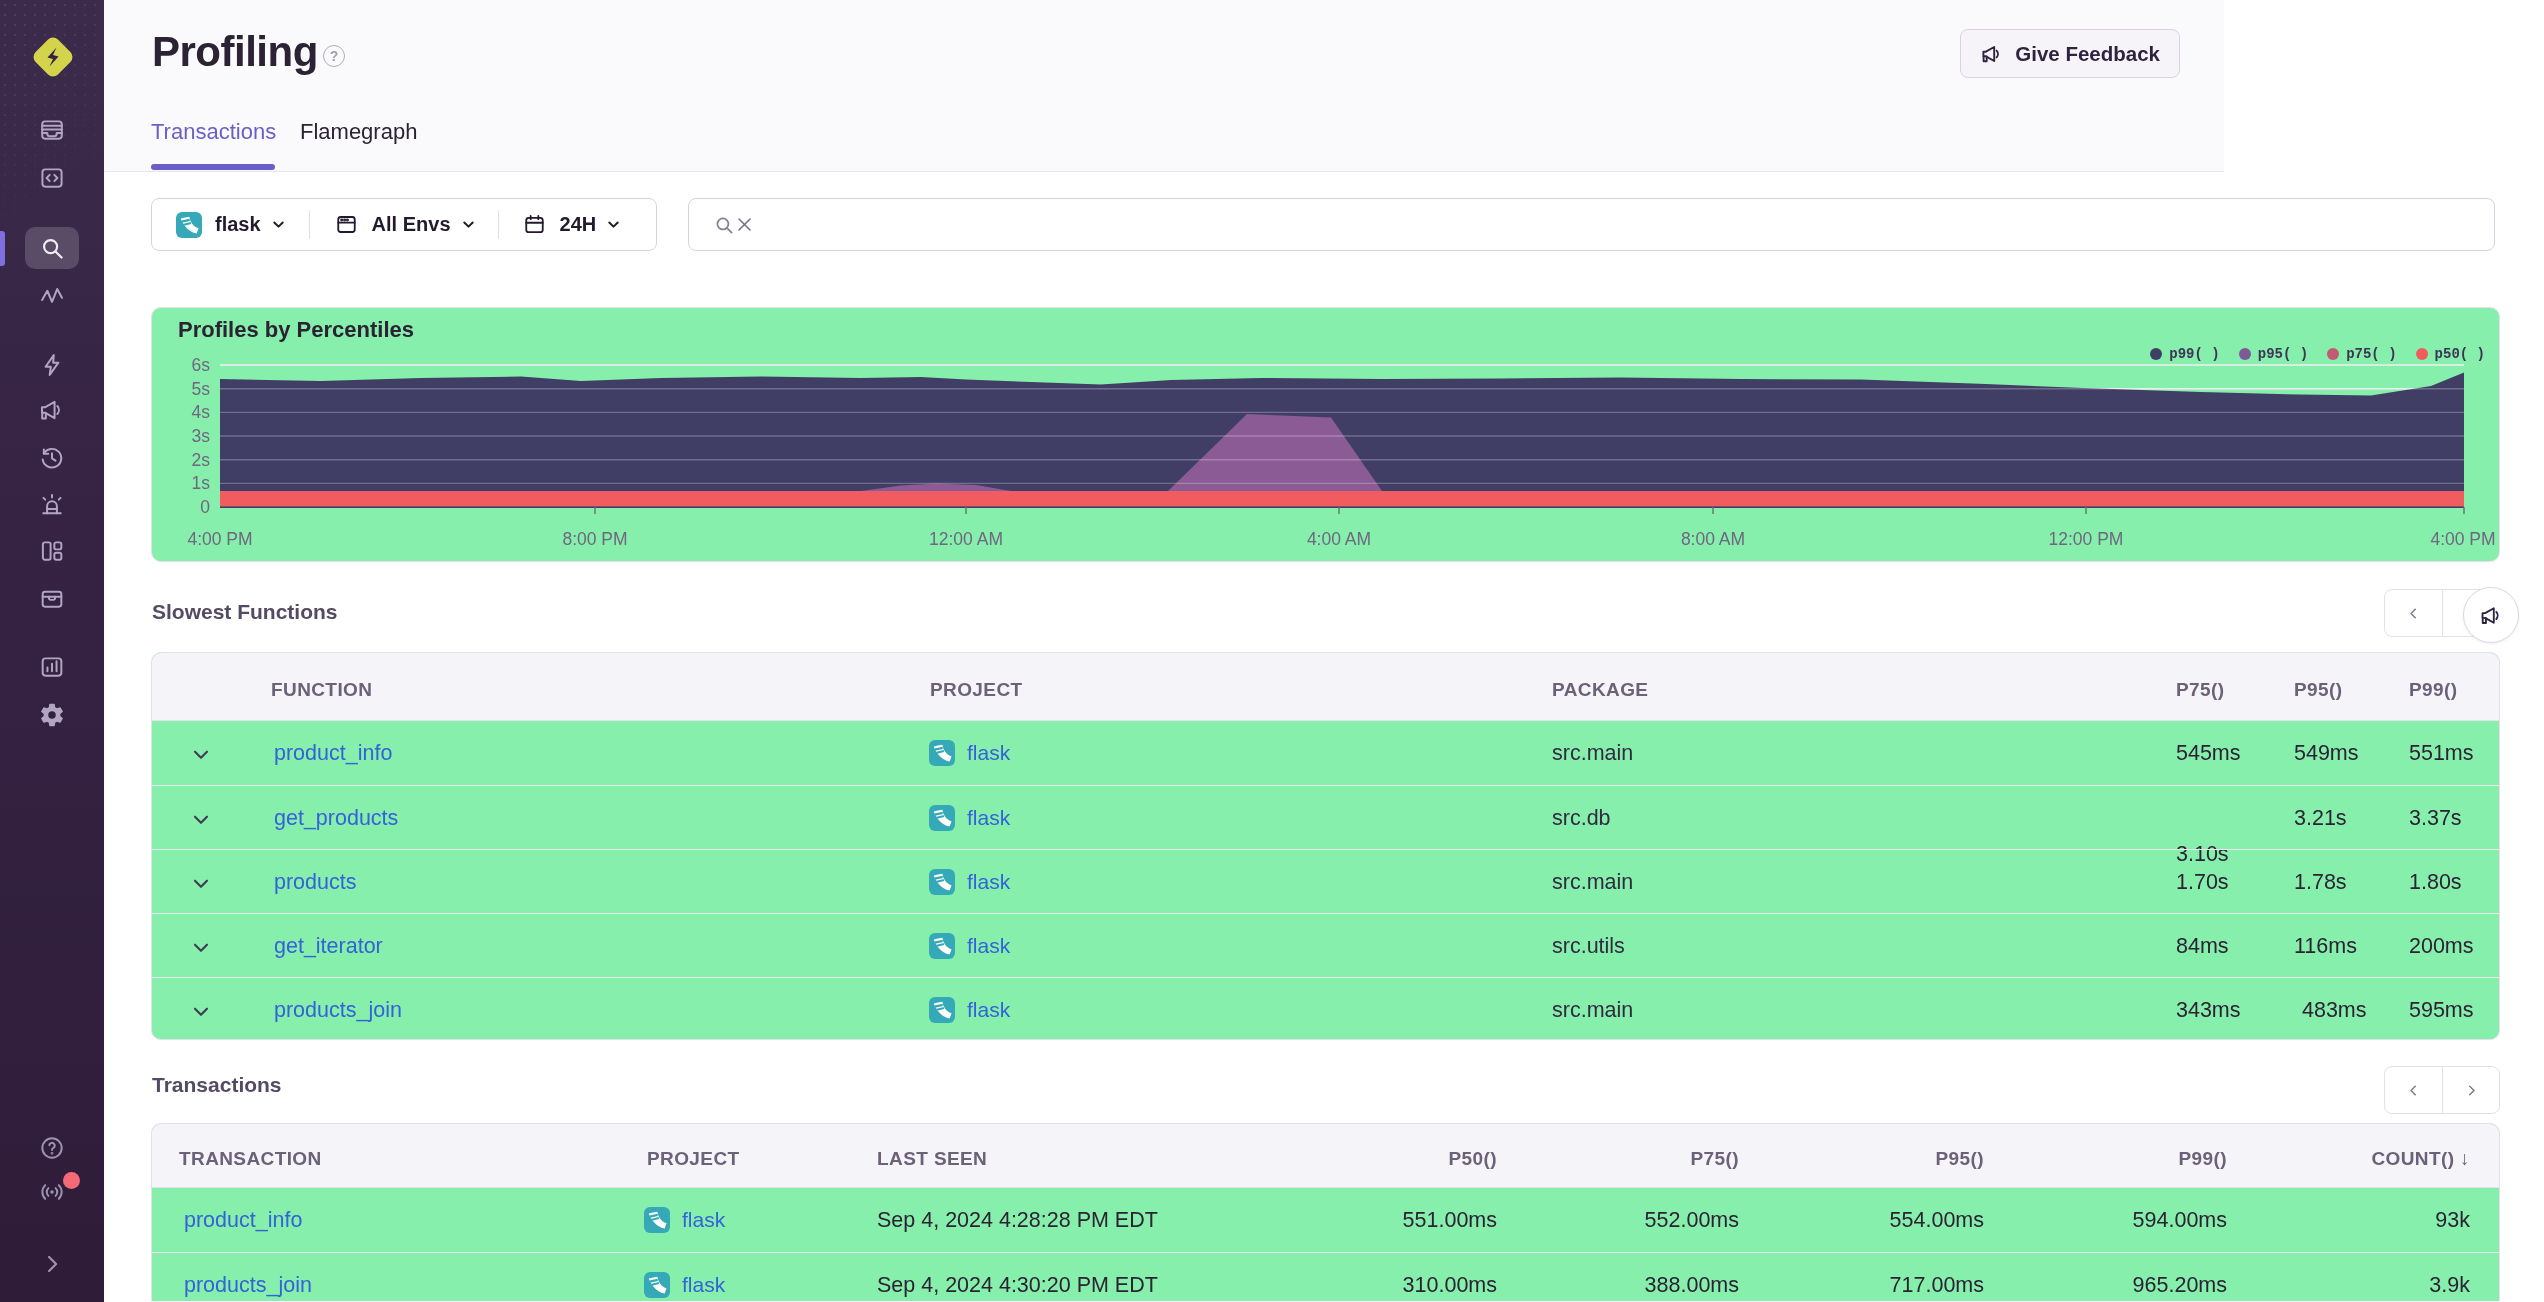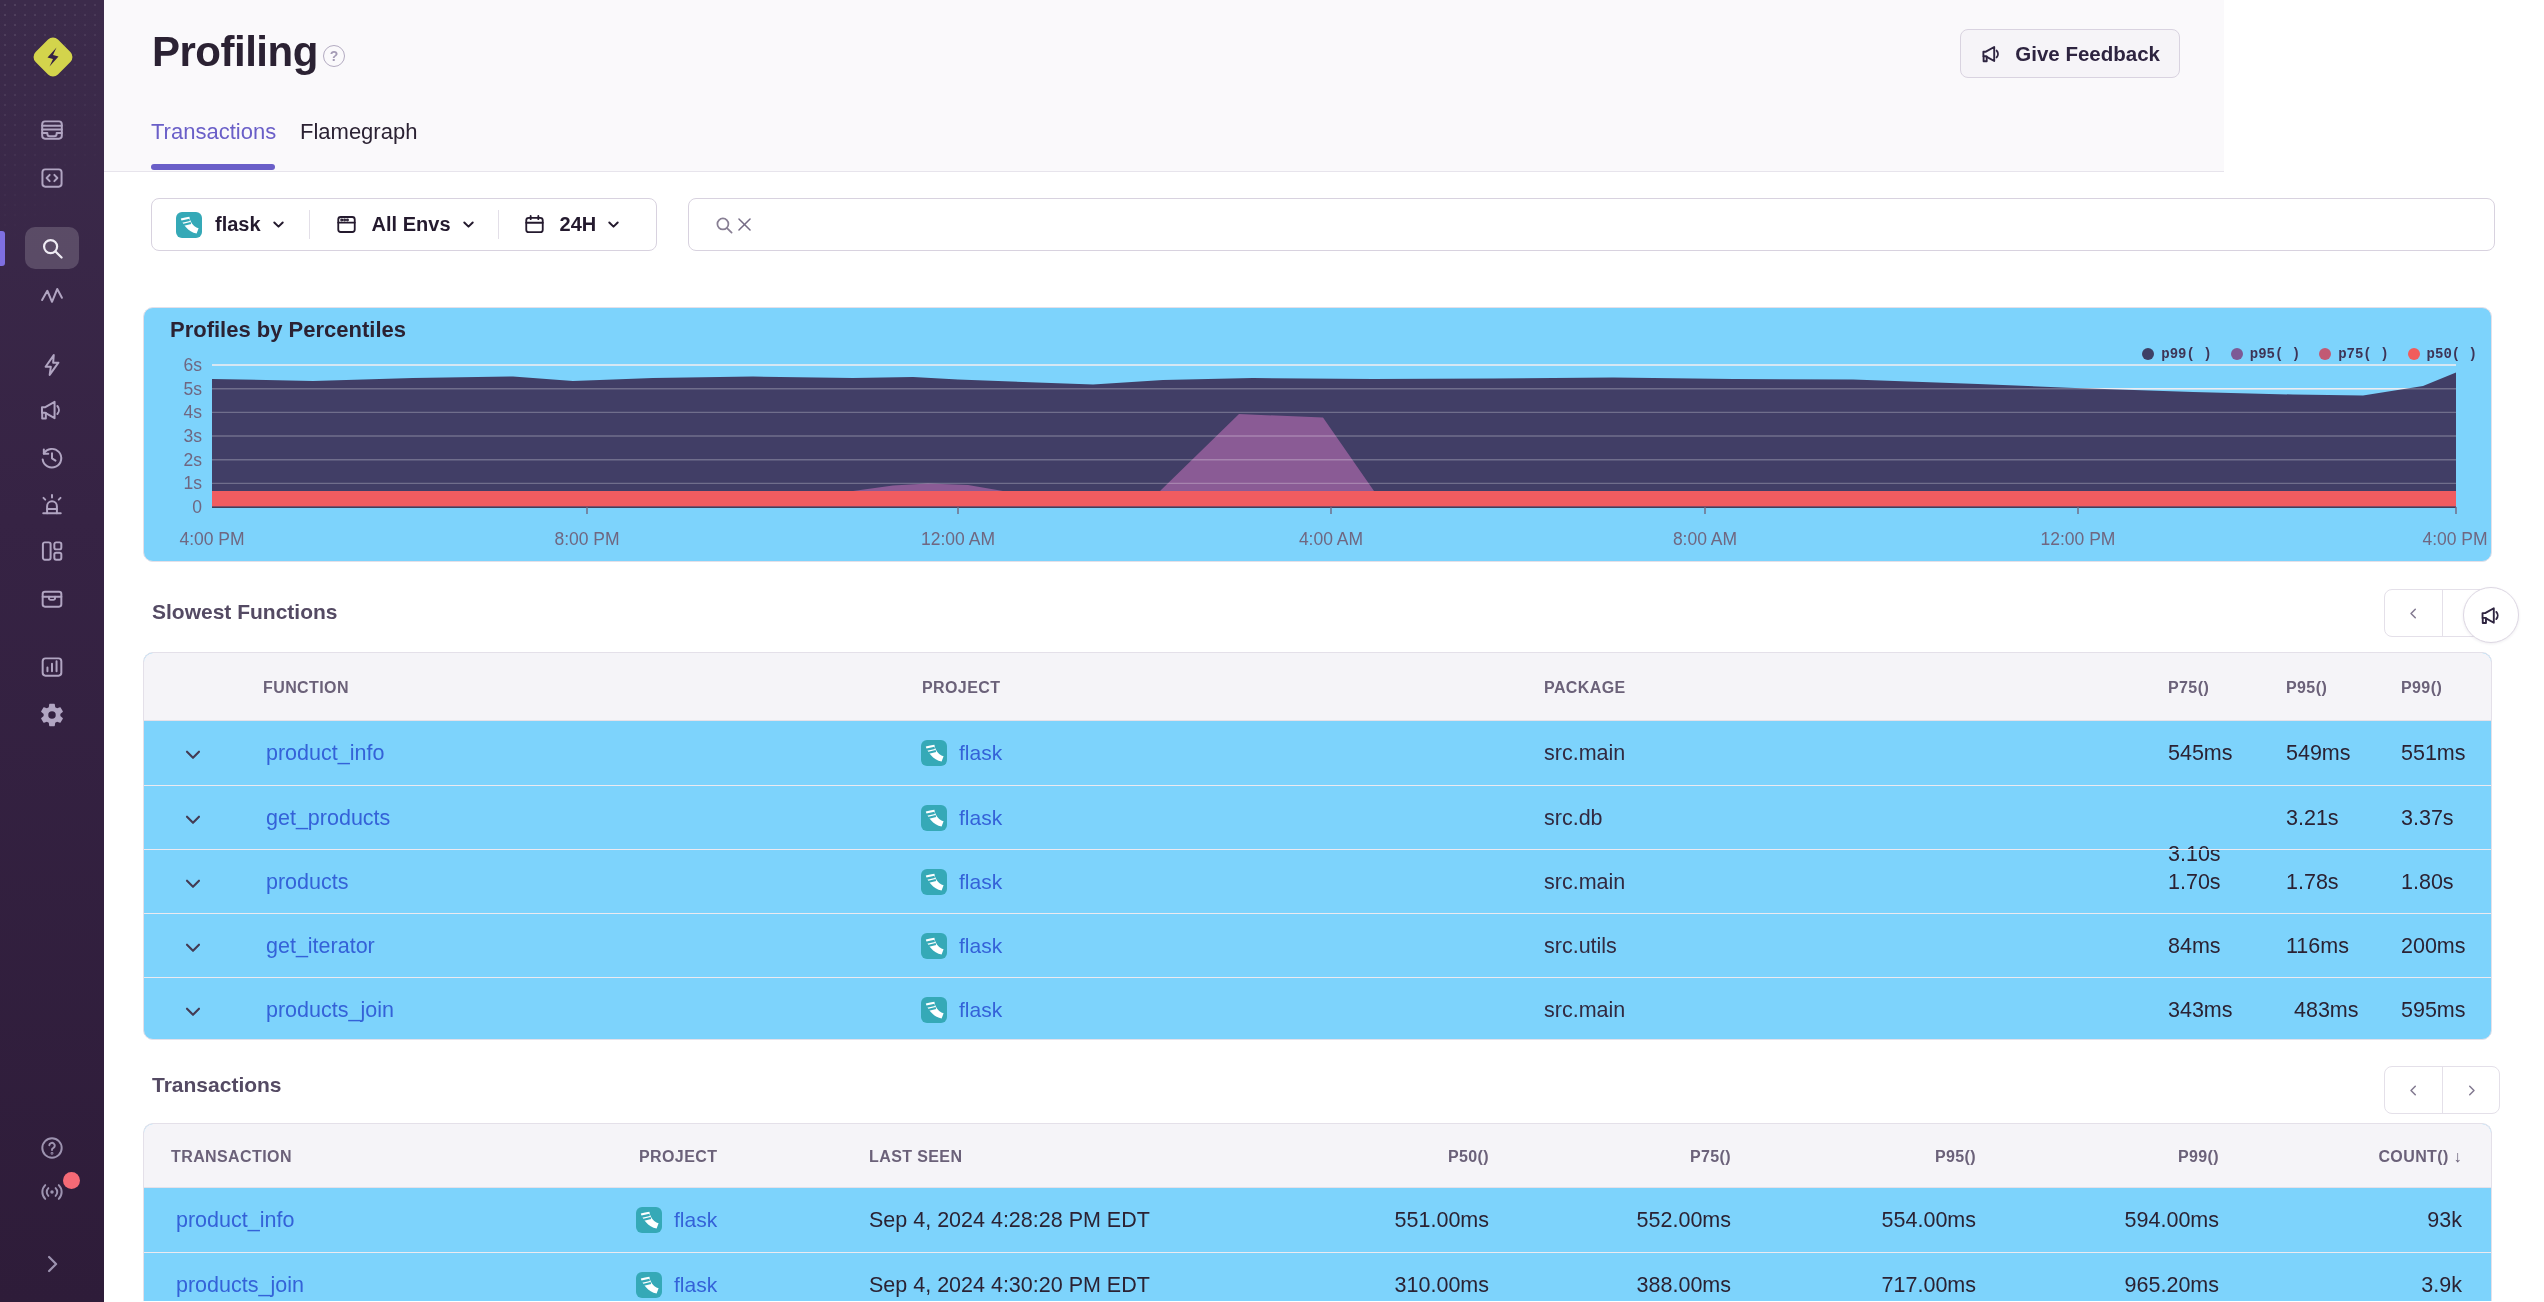--- a/index.html
+++ b/index.html
@@ -51,30 +51,30 @@
 .fchev { margin-left:10px; }
 #searchbar { position:absolute; left:688px; top:198px; width:1807px; height:53px;
   border:1px solid #d8d2df; border-radius:8px; background:#fff;
   display:flex; align-items:center; padding:0 14px 0 24px; }
 #searchbar .ph { font-size:21.5px; color:#8e8599; margin-left:12px; flex:1; }
 .flaskchip { width:26px; height:26px; border-radius:6px; background:#35a9b7;
   position:relative; flex:none; }
 .flaskchip svg { position:absolute; left:0; top:0; }
 
 
-.card { position:absolute; left:143px; width:2349px; background:#7dd3fc;
+.card { position:absolute; left:151px; width:2349px; background:#86efac;
   border:1px solid #e4e0e9; border-radius:10px; }
 .sechead { position:absolute; left:152px; font-size:21px; font-weight:700; color:#544a63; }
 .navbtns { position:absolute; display:flex; border:1px solid #e4e0e9;
   border-radius:8px; background:#fff; overflow:hidden; }
 .navbtn { width:57px; height:46px; display:flex; align-items:center; justify-content:center; }
 .navbtn + .navbtn { border-left:1px solid #e4e0e9; }
 .thead { position:absolute; left:0; top:0; width:100%; background:#f5f4f8;
   border-bottom:1px solid #e5e1e9; border-radius:9px 9px 0 0; }
-.th { position:absolute; font-size:16px; font-weight:700; color:#6b6179; letter-spacing:.4px; }
+.th { position:absolute; font-size:19px; font-weight:700; color:#6b6179; letter-spacing:.4px; }
 .row { position:absolute; left:0; width:100%; height:64px; }
 .row + .row, .row.bt { border-top:1px solid #eceaf0; }
 .cell { position:absolute; top:50%; transform:translateY(-50%); font-size:21.5px; color:#2b2233; }
 .link { color:#3462d8; }
 .projcell { display:flex; align-items:center; gap:12px; }
 .num { text-align:right; }
 
 
 .axlbl { font-size:17.5px; fill:#6f6781; font-family:"Liberation Sans",sans-serif; }
 #legend { position:absolute; right:14px; top:38px; display:flex; gap:19px; align-items:center; }

